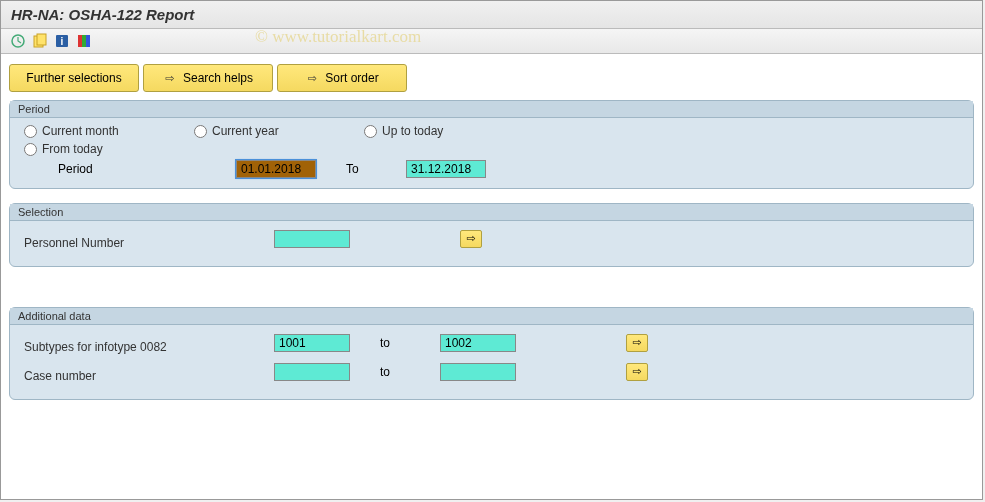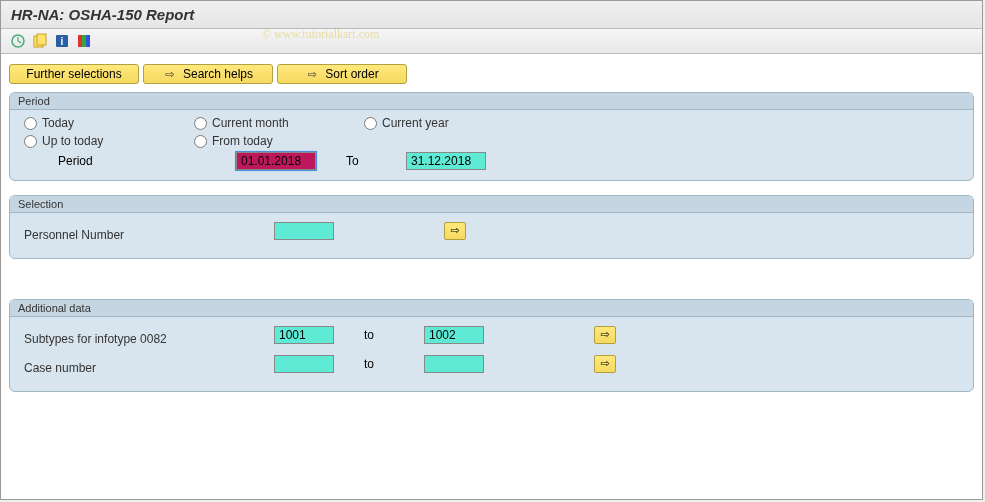--- a/index.html
+++ b/index.html
@@ -42,40 +42,40 @@
       align-items: center;
       justify-content: center;
       cursor: pointer;
     }
     .content {
       padding: 10px 8px;
     }
     .watermark {
       position: absolute;
       top: 26px;
-      left: 261px;
-      font-size: 12px;
+      left: 254px;
+      font-size: 17px;
       color: #e8dca5;
       font-family: Georgia, serif;
       pointer-events: none;
     }
     .button-row {
       display: flex;
       gap: 4px;
       margin-bottom: 8px;
       align-items: center;
     }
     .sap-button {
       background: linear-gradient(#ffe87c, #f5d960);
       border: 1px solid #b0a040;
       border-radius: 3px;
       padding: 2px 16px;
       font-size: 12px;
       cursor: pointer;
-      height: 20px;
+      height: 28px;
       display: flex;
       align-items: center;
       gap: 6px;
       min-width: 130px;
       justify-content: center;
     }
     .arrow-icon {
       width: 14px;
       height: 12px;
       display: inline-block;
@@ -141,25 +141,25 @@
     }
     input[type="text"] {
       border: 1px solid #888;
       padding: 1px 4px;
       font-size: 12px;
       height: 18px;
       background: #5eead4;
     }
     .input-date { width: 80px; }
     .input-date.highlight {
-      background: #be185d;
+      background: #a16207;
       outline: 1px solid #4a90d9;
       box-shadow: 0 0 2px #4a90d9;
     }
-    .input-small { width: 60px; }
+    .input-small { width: 76px; }
     .multi-select-btn {
       background: linear-gradient(#ffe87c, #f5d960);
       border: 1px solid #b0a040;
       border-radius: 2px;
       width: 22px;
       height: 18px;
       cursor: pointer;
       display: flex;
       align-items: center;
       justify-content: center;
@@ -169,21 +169,21 @@
     .multi-select-btn.far {
       margin-left: 100px;
     }
     .spacer-big { height: 26px; }
     svg { display:block; }
   </style>
 </head>
 <body>
 
 <div class="window">
-  <div class="title-bar">HR-NA: OSHA-150 Report</div>
+  <div class="title-bar">HR-NA: OSHA-122 Report</div>
 
   <div class="toolbar">
     <div class="toolbar-icon">
       <svg width="16" height="16">
           <circle cx="8" cy="8" r="6" fill="none" stroke="#4a7" stroke-width="1.5"></circle>
           <path d="M8 4 v4 l3 2" stroke="#4a7" stroke-width="1.2" fill="none"></path>
         </svg>
     </div>
     <div class="toolbar-icon">
       <svg width="16" height="16">
@@ -221,24 +221,20 @@
       <button class="sap-button">
         <span class="arrow-icon">⇨</span>
         <span>Sort order</span>
       </button>
     </div>
 
     <div class="group-box">
       <div class="group-header">Period</div>
       <div class="group-body">
         <div class="radio-grid">
-          <label class="radio-item">
-            <input type="radio" name="period" style="">
-            <span>Today</span>
-          </label>
           <label class="radio-item">
             <input type="radio" name="period" style="">
             <span>Current month</span>
           </label>
           <label class="radio-item">
             <input type="radio" name="period" style="">
             <span>Current year</span>
           </label>
           <label class="radio-item">
             <input type="radio" name="period" style="">

